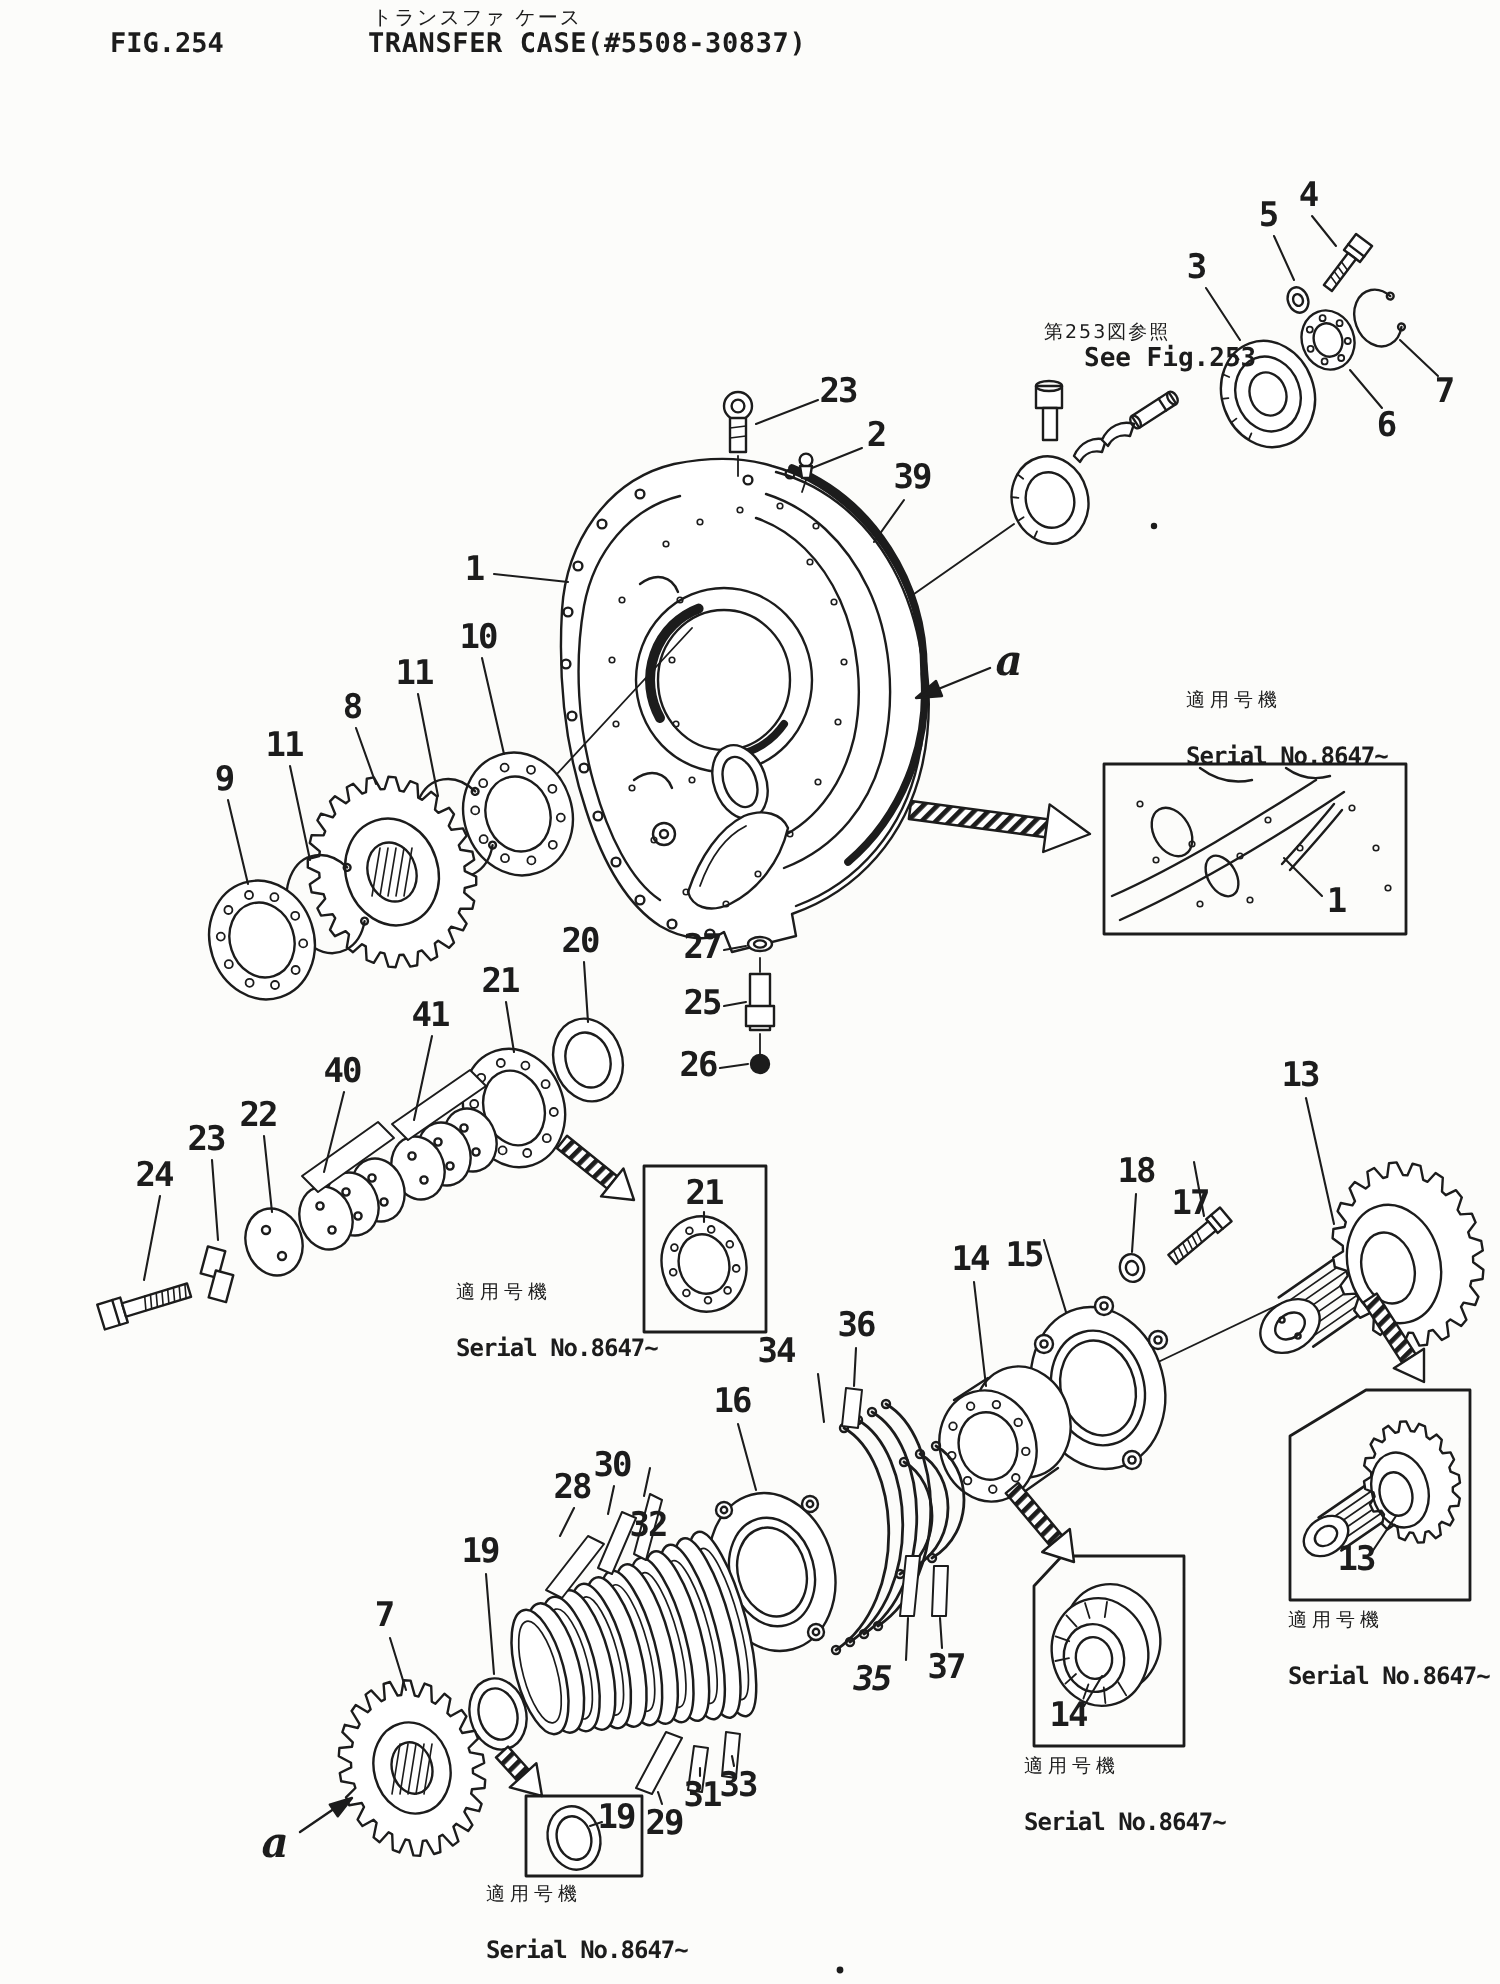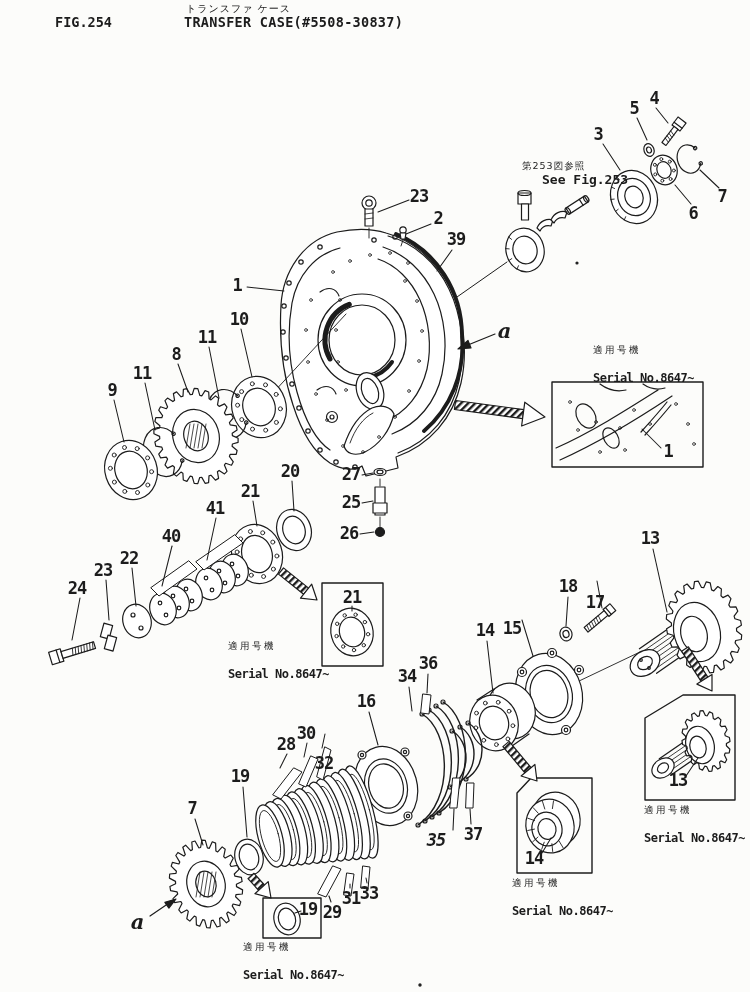--- a/index.html
+++ b/index.html
@@ -562,21 +562,21 @@
       <div class="callout" style="left: 351px; top: 474px;">27</div>
       <div class="callout" style="left: 351px; top: 502px;">25</div>
       <div class="callout" style="left: 349px; top: 533px;">26</div>
       <div class="callout" style="left: 352px; top: 597px;">21</div>
       <div class="callout" style="left: 650px; top: 538px;">13</div>
       <div class="callout" style="left: 595px; top: 570px; margin-top: 32px;">17</div>
       <div class="callout" style="left: 568px; top: 586px;">18</div>
       <div class="callout" style="left: 512px; top: 609px; margin-top: 19px;">15</div>
       <div class="callout" style="left: 485px; top: 630px;">14</div>
       <div class="callout" style="left: 366px; top: 701px;">16</div>
-      <div class="callout" style="left: 407px; top: 676px;">34</div>
+      <div class="callout" style="left: 388px; top: 676px;">34</div>
       <div class="callout" style="left: 428px; top: 663px;">36</div>
       <div class="callout" style="left: 286px; top: 744px;">28</div>
       <div class="callout" style="left: 306px; top: 733px;">30</div>
       <div class="callout" style="left: 324px; top: 724px; margin-top: 39px;">32</div>
       <div class="callout" style="left: 192px; top: 808px;">7</div>
       <div class="callout" style="left: 240px; top: 776px;">19</div>
       <div class="callout" style="left: 332px; top: 912px;">29</div>
       <div class="callout" style="left: 351px; top: 898px;">31</div>
       <div class="callout" style="left: 369px; top: 893px;">33</div>
       <div class="callout" style="left: 436px; top: 840px; font-style: italic;">35</div>

